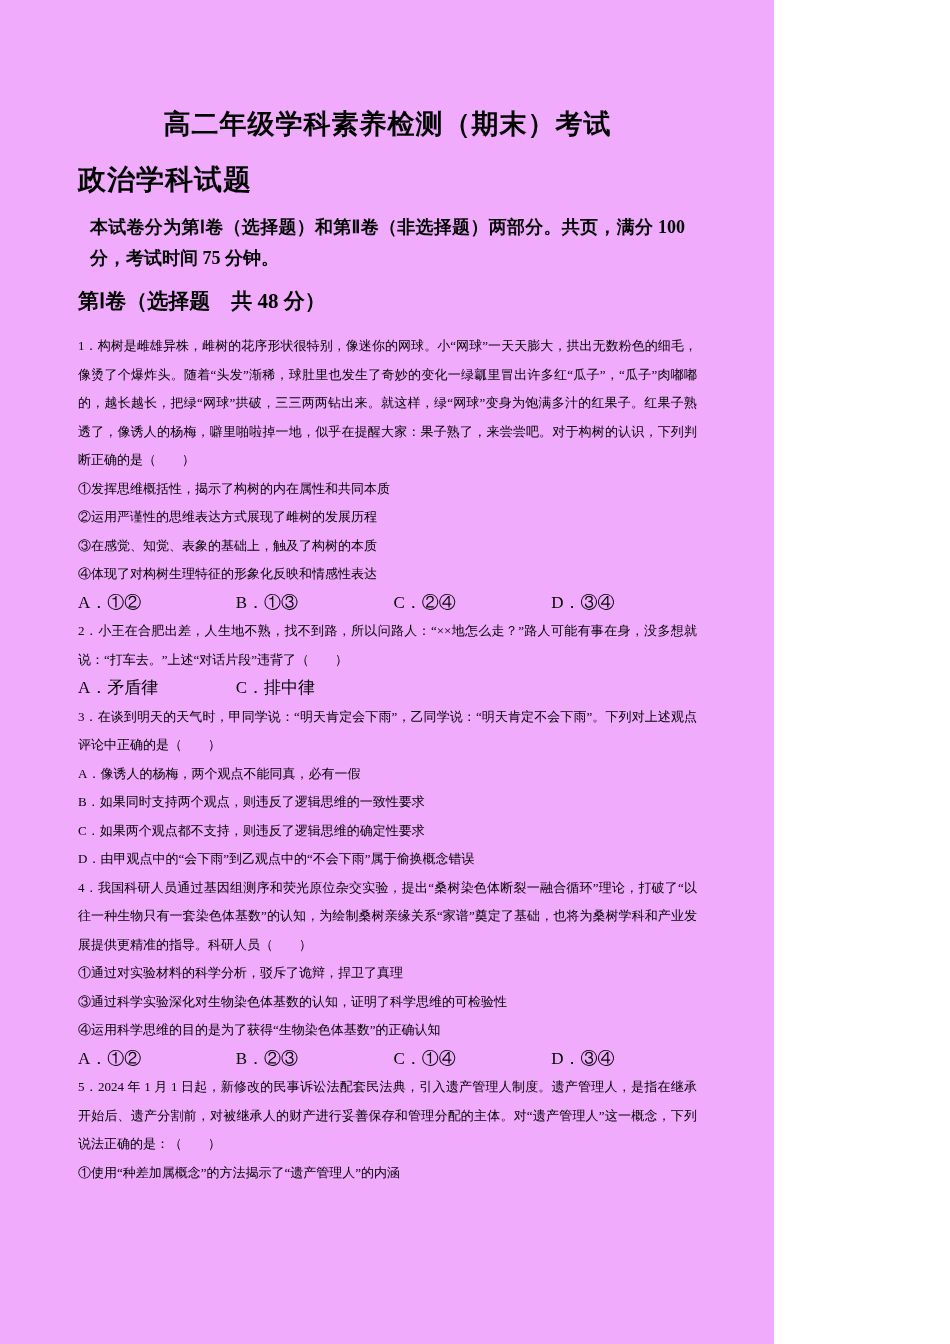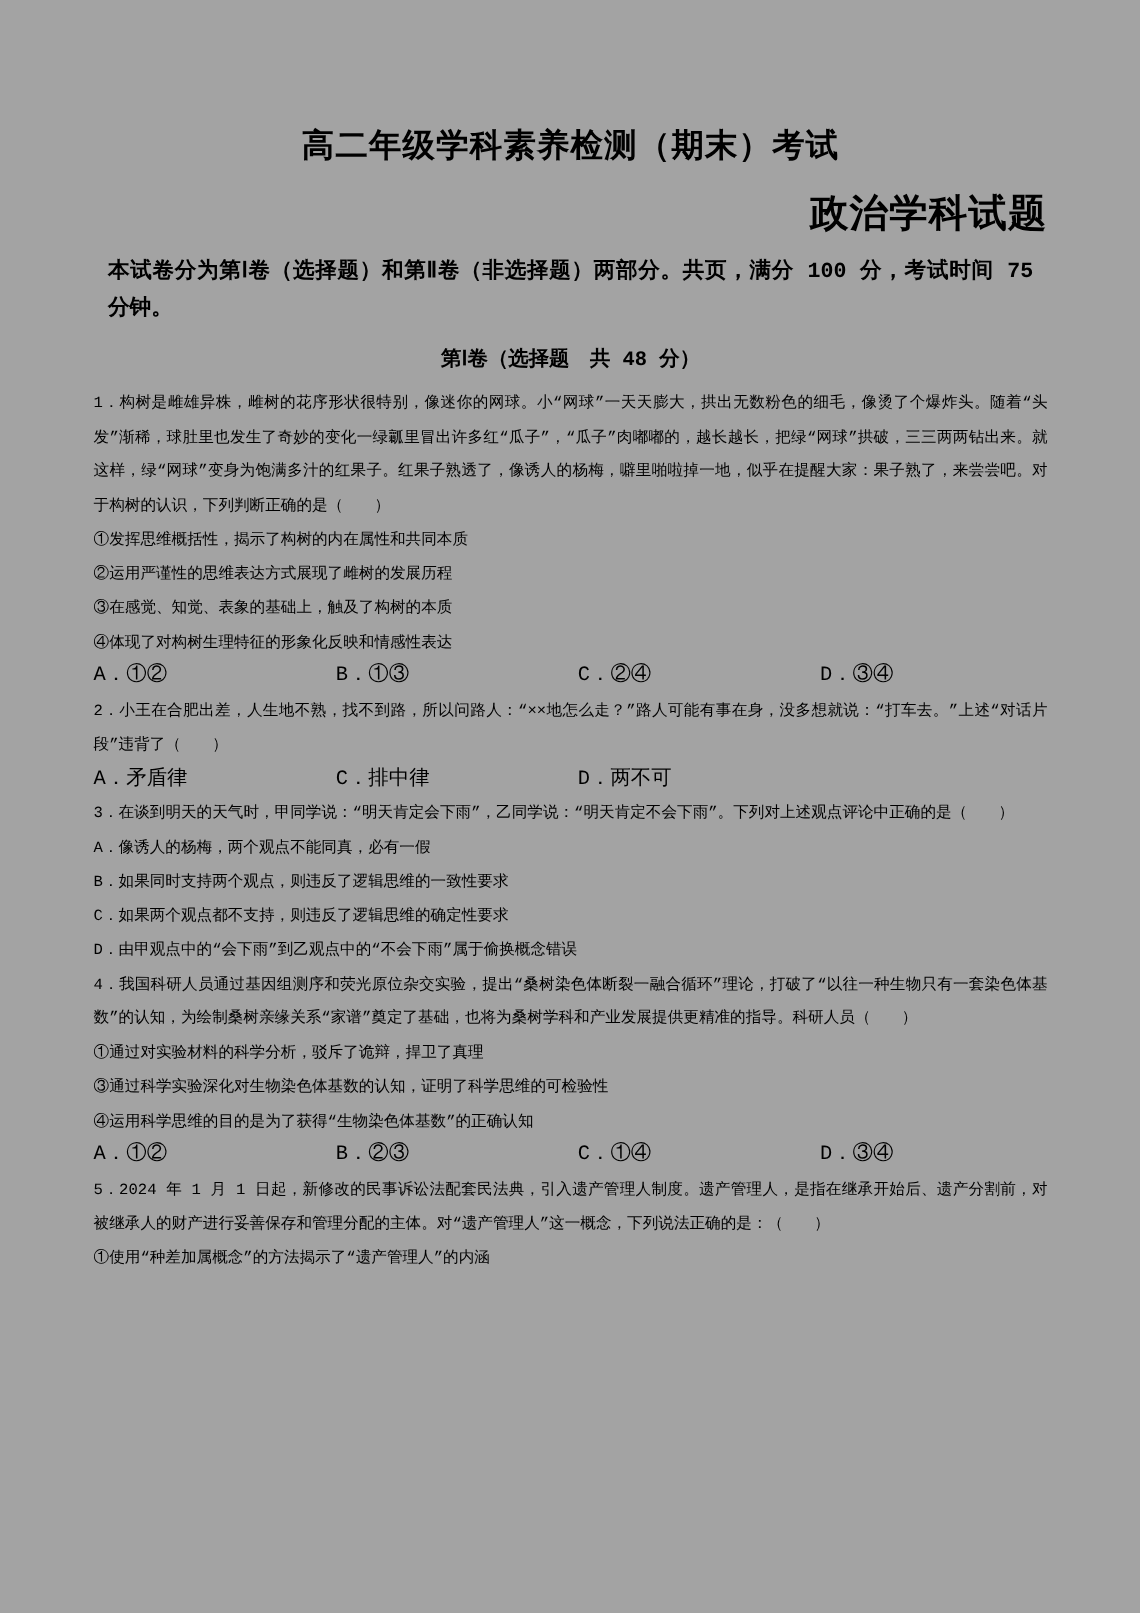--- a/index.html
+++ b/index.html
@@ -2,59 +2,58 @@
 <html><head>
 <meta charset="utf-8">
 <style>
   html, body {
     margin: 0;
     padding: 0;
     background: #ffffff;
   }
   .page {
     position: relative;
-    width: 950px;
+    width: 774px;
     height: 1344px;
-    background: #a3a3a3;
+    background: #f0abfc;
     color: #000000;
-    font-family: Liberation Mono, monospace;
+    font-family: Liberation Serif, serif;
     overflow: hidden;
   }
   .content {
     padding: 106px 77px 0 78px;
   }
   .title {
     font-size: 27px;
     line-height: 36px;
     font-weight: bold;
     text-align: center;
     margin: 0 0 22px 0;
     letter-spacing: 1px;
   }
   .subtitle {
-    font-size: 32px;
+    font-size: 28px;
     line-height: 32px;
     font-weight: bold;
-    text-align: right;
+    text-align: left;
     margin: 0 0 16px 0;
     letter-spacing: 1px;
   }
   .intro {
     font-size: 18px;
     line-height: 31px;
     font-weight: bold;
     text-align: justify;
     margin: 12px;
   }
   .section-heading {
-    font-size: 17px;
+    font-size: 21px;
     line-height: 30px;
     font-weight: bold;
-    text-align: center;
-    margin: 4px 0 6px 0;
+    margin: 4px 0 16px 0;
   }
   .part-heading {
     font-size: 17.5px;
     line-height: 29px;
     font-weight: bold;
     text-align: justify;
     margin: 5px 0 0 0;
   }
   .q {
     margin: 0;
@@ -100,21 +99,20 @@
         <span class="option">C．②④</span>
         <span class="option">D．③④</span>
       </div>
     </div>
 
     <div class="q">
       <p class="stem"><span>2．</span><span>小王在合肥出差，人生地不熟，找不到路，所以问路人：“××地怎么走？”路人可能有事在身，没多想就说：“打车去。”上述“对话片段”违背了（　　）</span></p>
       <div class="options-row">
         <span class="option">A．矛盾律</span>
         <span class="option">C．排中律</span>
-        <span class="option">D．两不可</span>
       </div>
     </div>
 
     <div class="q">
       <p class="stem"><span>3．</span><span>在谈到明天的天气时，甲同学说：“明天肯定会下雨”，乙同学说：“明天肯定不会下雨”。下列对上述观点评论中正确的是（　　）</span></p>
       <p>A．像诱人的杨梅，两个观点不能同真，必有一假</p>
       <p>B．如果同时支持两个观点，则违反了逻辑思维的一致性要求</p>
       <p>C．如果两个观点都不支持，则违反了逻辑思维的确定性要求</p>
       <p>D．由甲观点中的“会下雨”到乙观点中的“不会下雨”属于偷换概念错误</p>
     </div>

